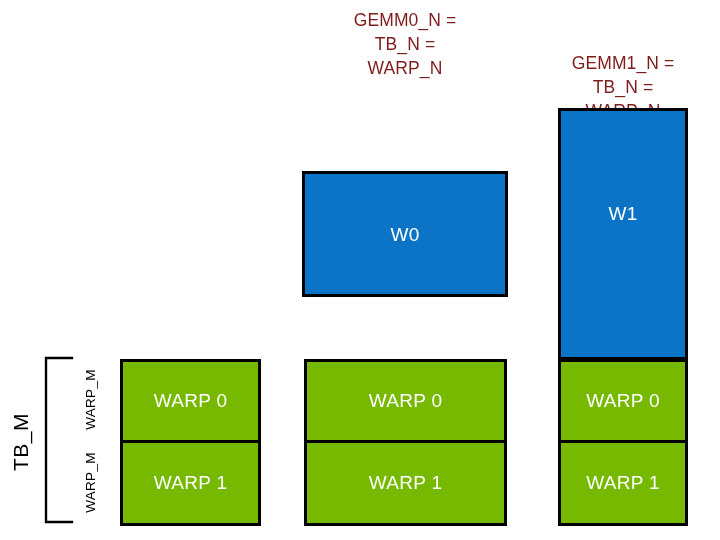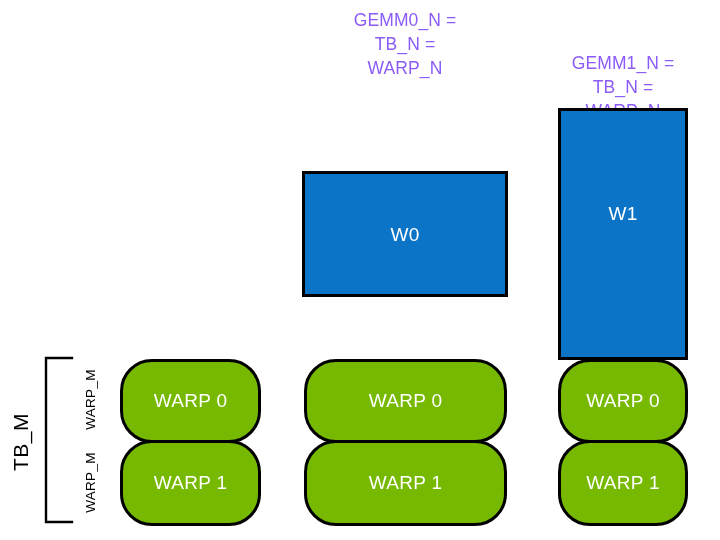--- a/index.html
+++ b/index.html
@@ -17,39 +17,39 @@
     background: #ffffff;
     overflow: hidden;
   }
 
   
   .col-caption {
     position: absolute;
     text-align: center;
     font-size: 17.5px;
     line-height: 24px;
-    color: #8b5cf6;
+    color: #7f1d1d;
     white-space: pre-line;
     letter-spacing: 0.1px;
   }
 
   
   .box {
     position: absolute;
     box-sizing: border-box;
     border: 3px solid #000000;
     display: flex;
     align-items: center;
     justify-content: center;
     color: #ffffff;
     font-size: 19px;
     letter-spacing: 0.3px;
   }
   .box.blue  { background: #0c74c6; }
-  .box.green { background: #76b900; border-radius: 32px; }
+  .box.green { background: #76b900; }
 
   .box.w0 .box-label { position: relative; top: 1px; }
   .box.w1 .box-label { position: relative; top: -20px; }
 
   
   .green-stack {
     position: absolute;
   }
   .green-stack .box {
     left: 0;

